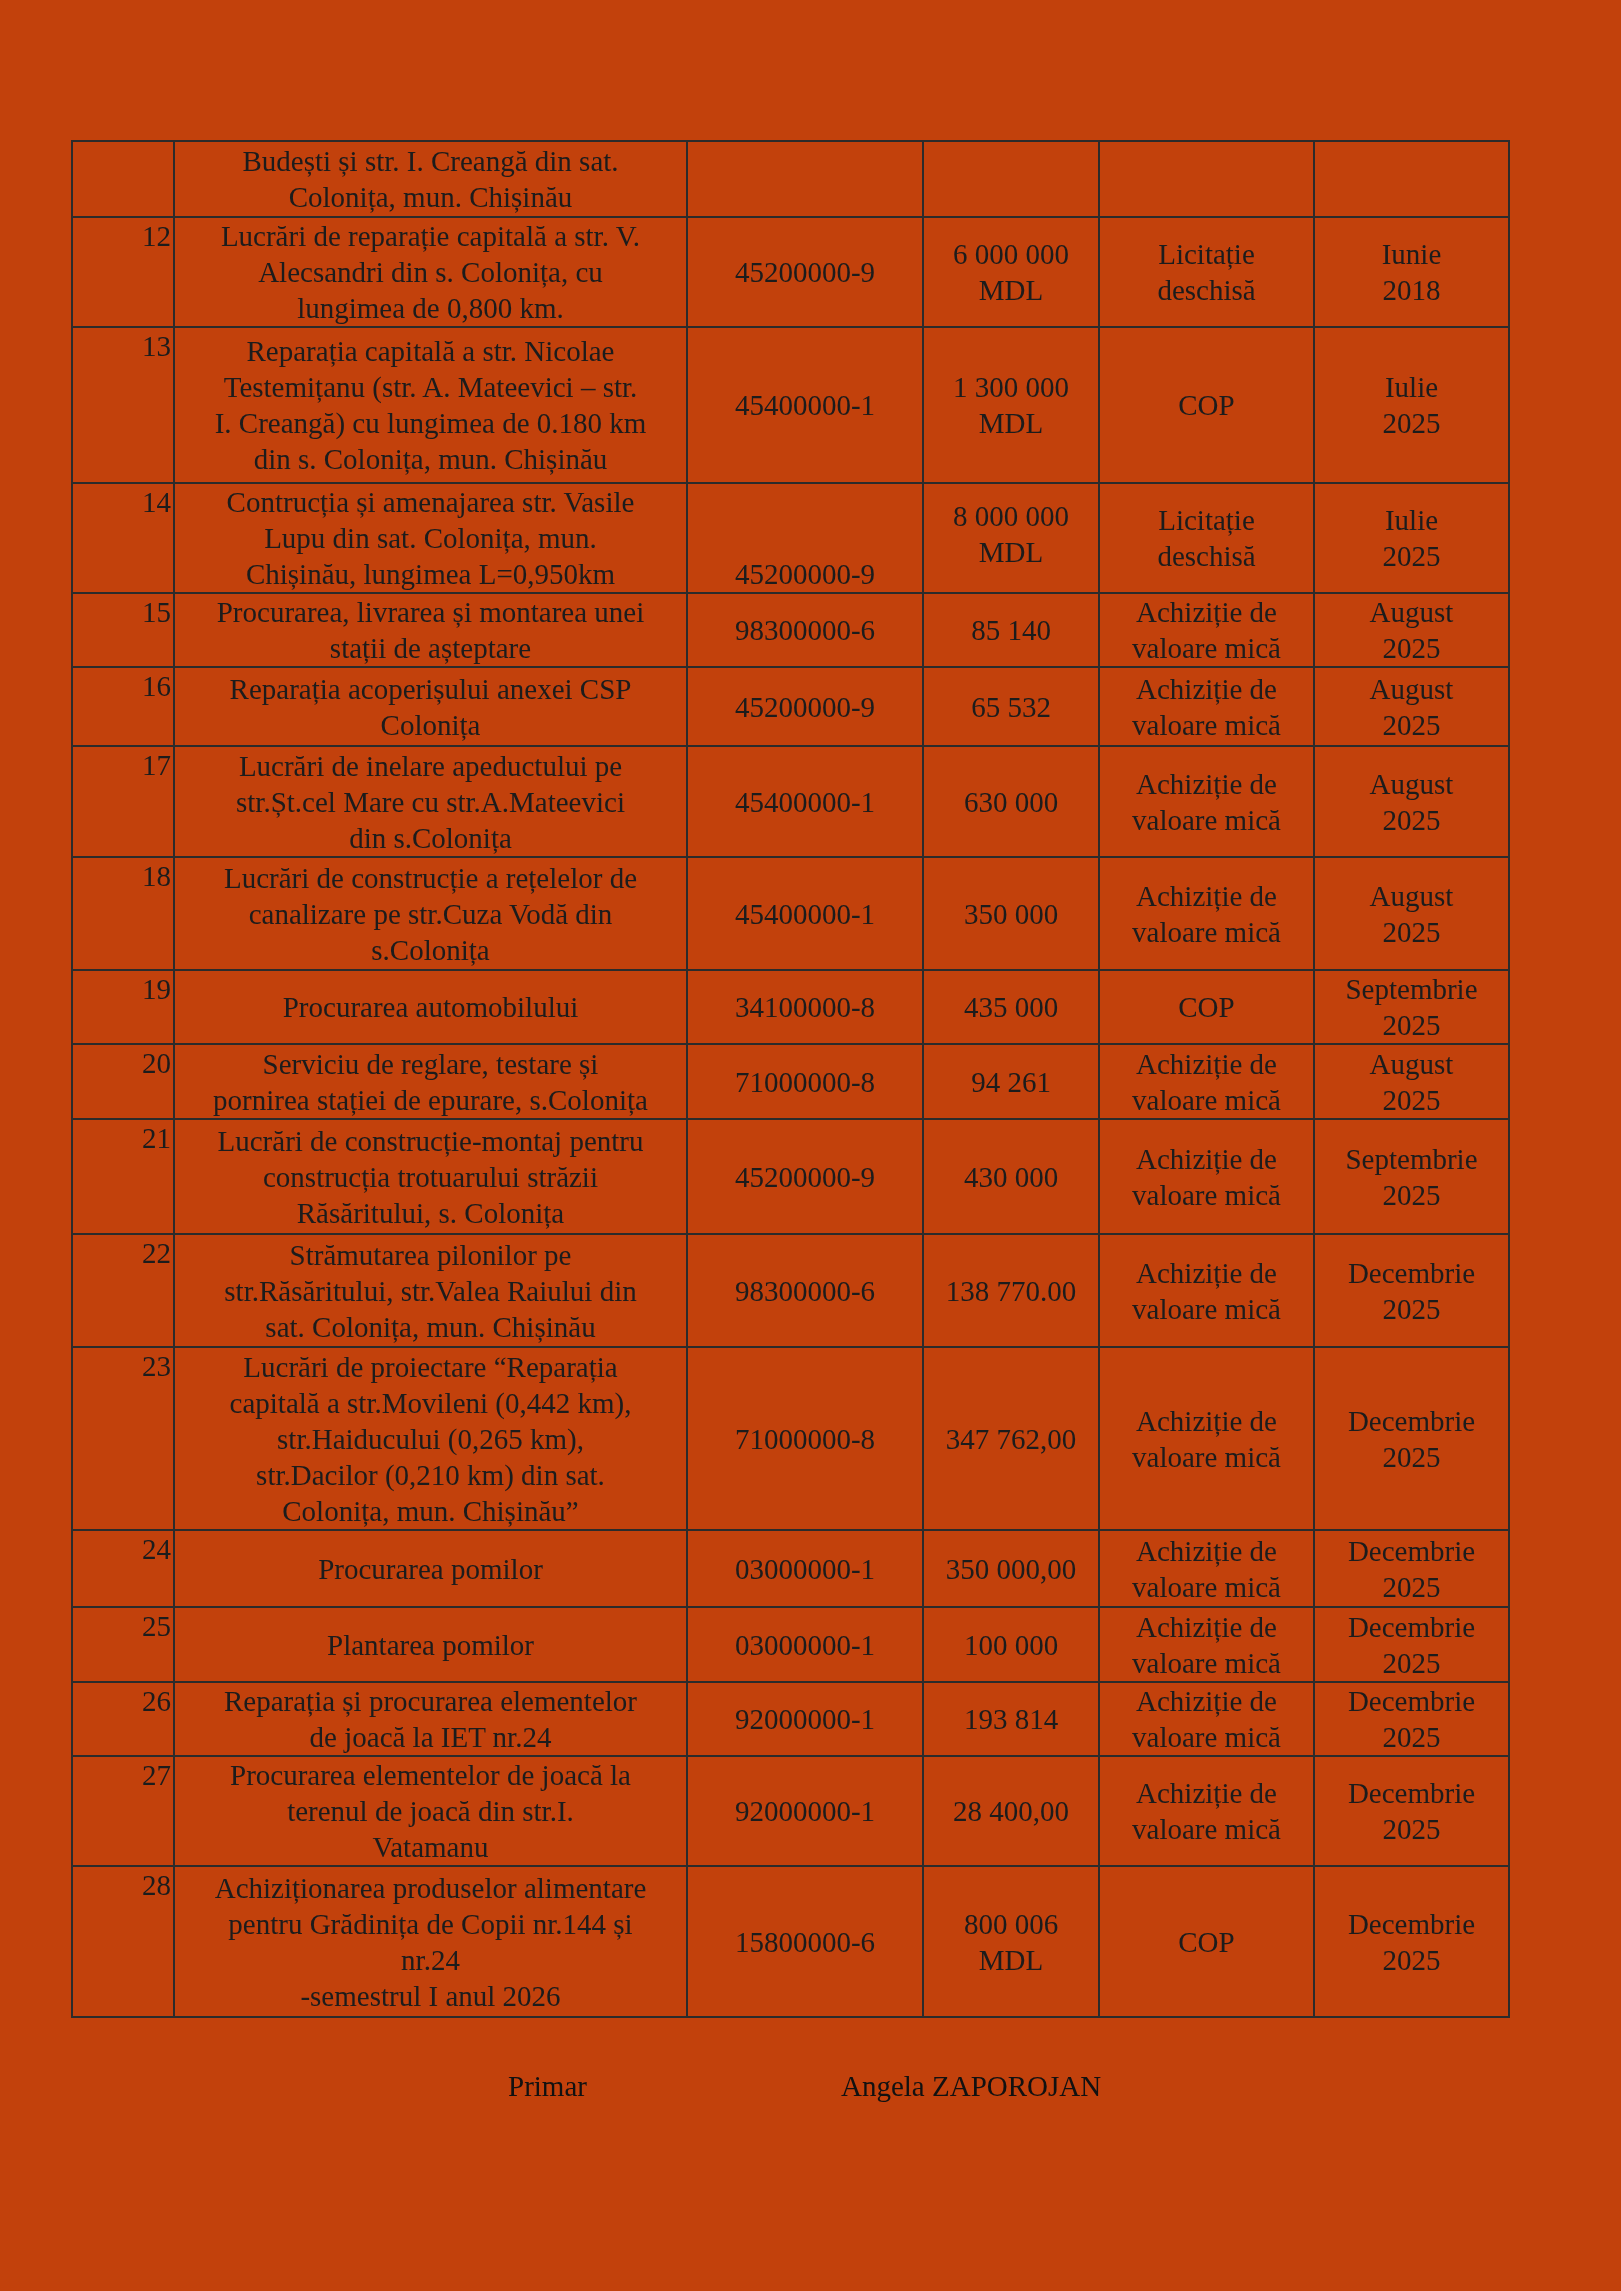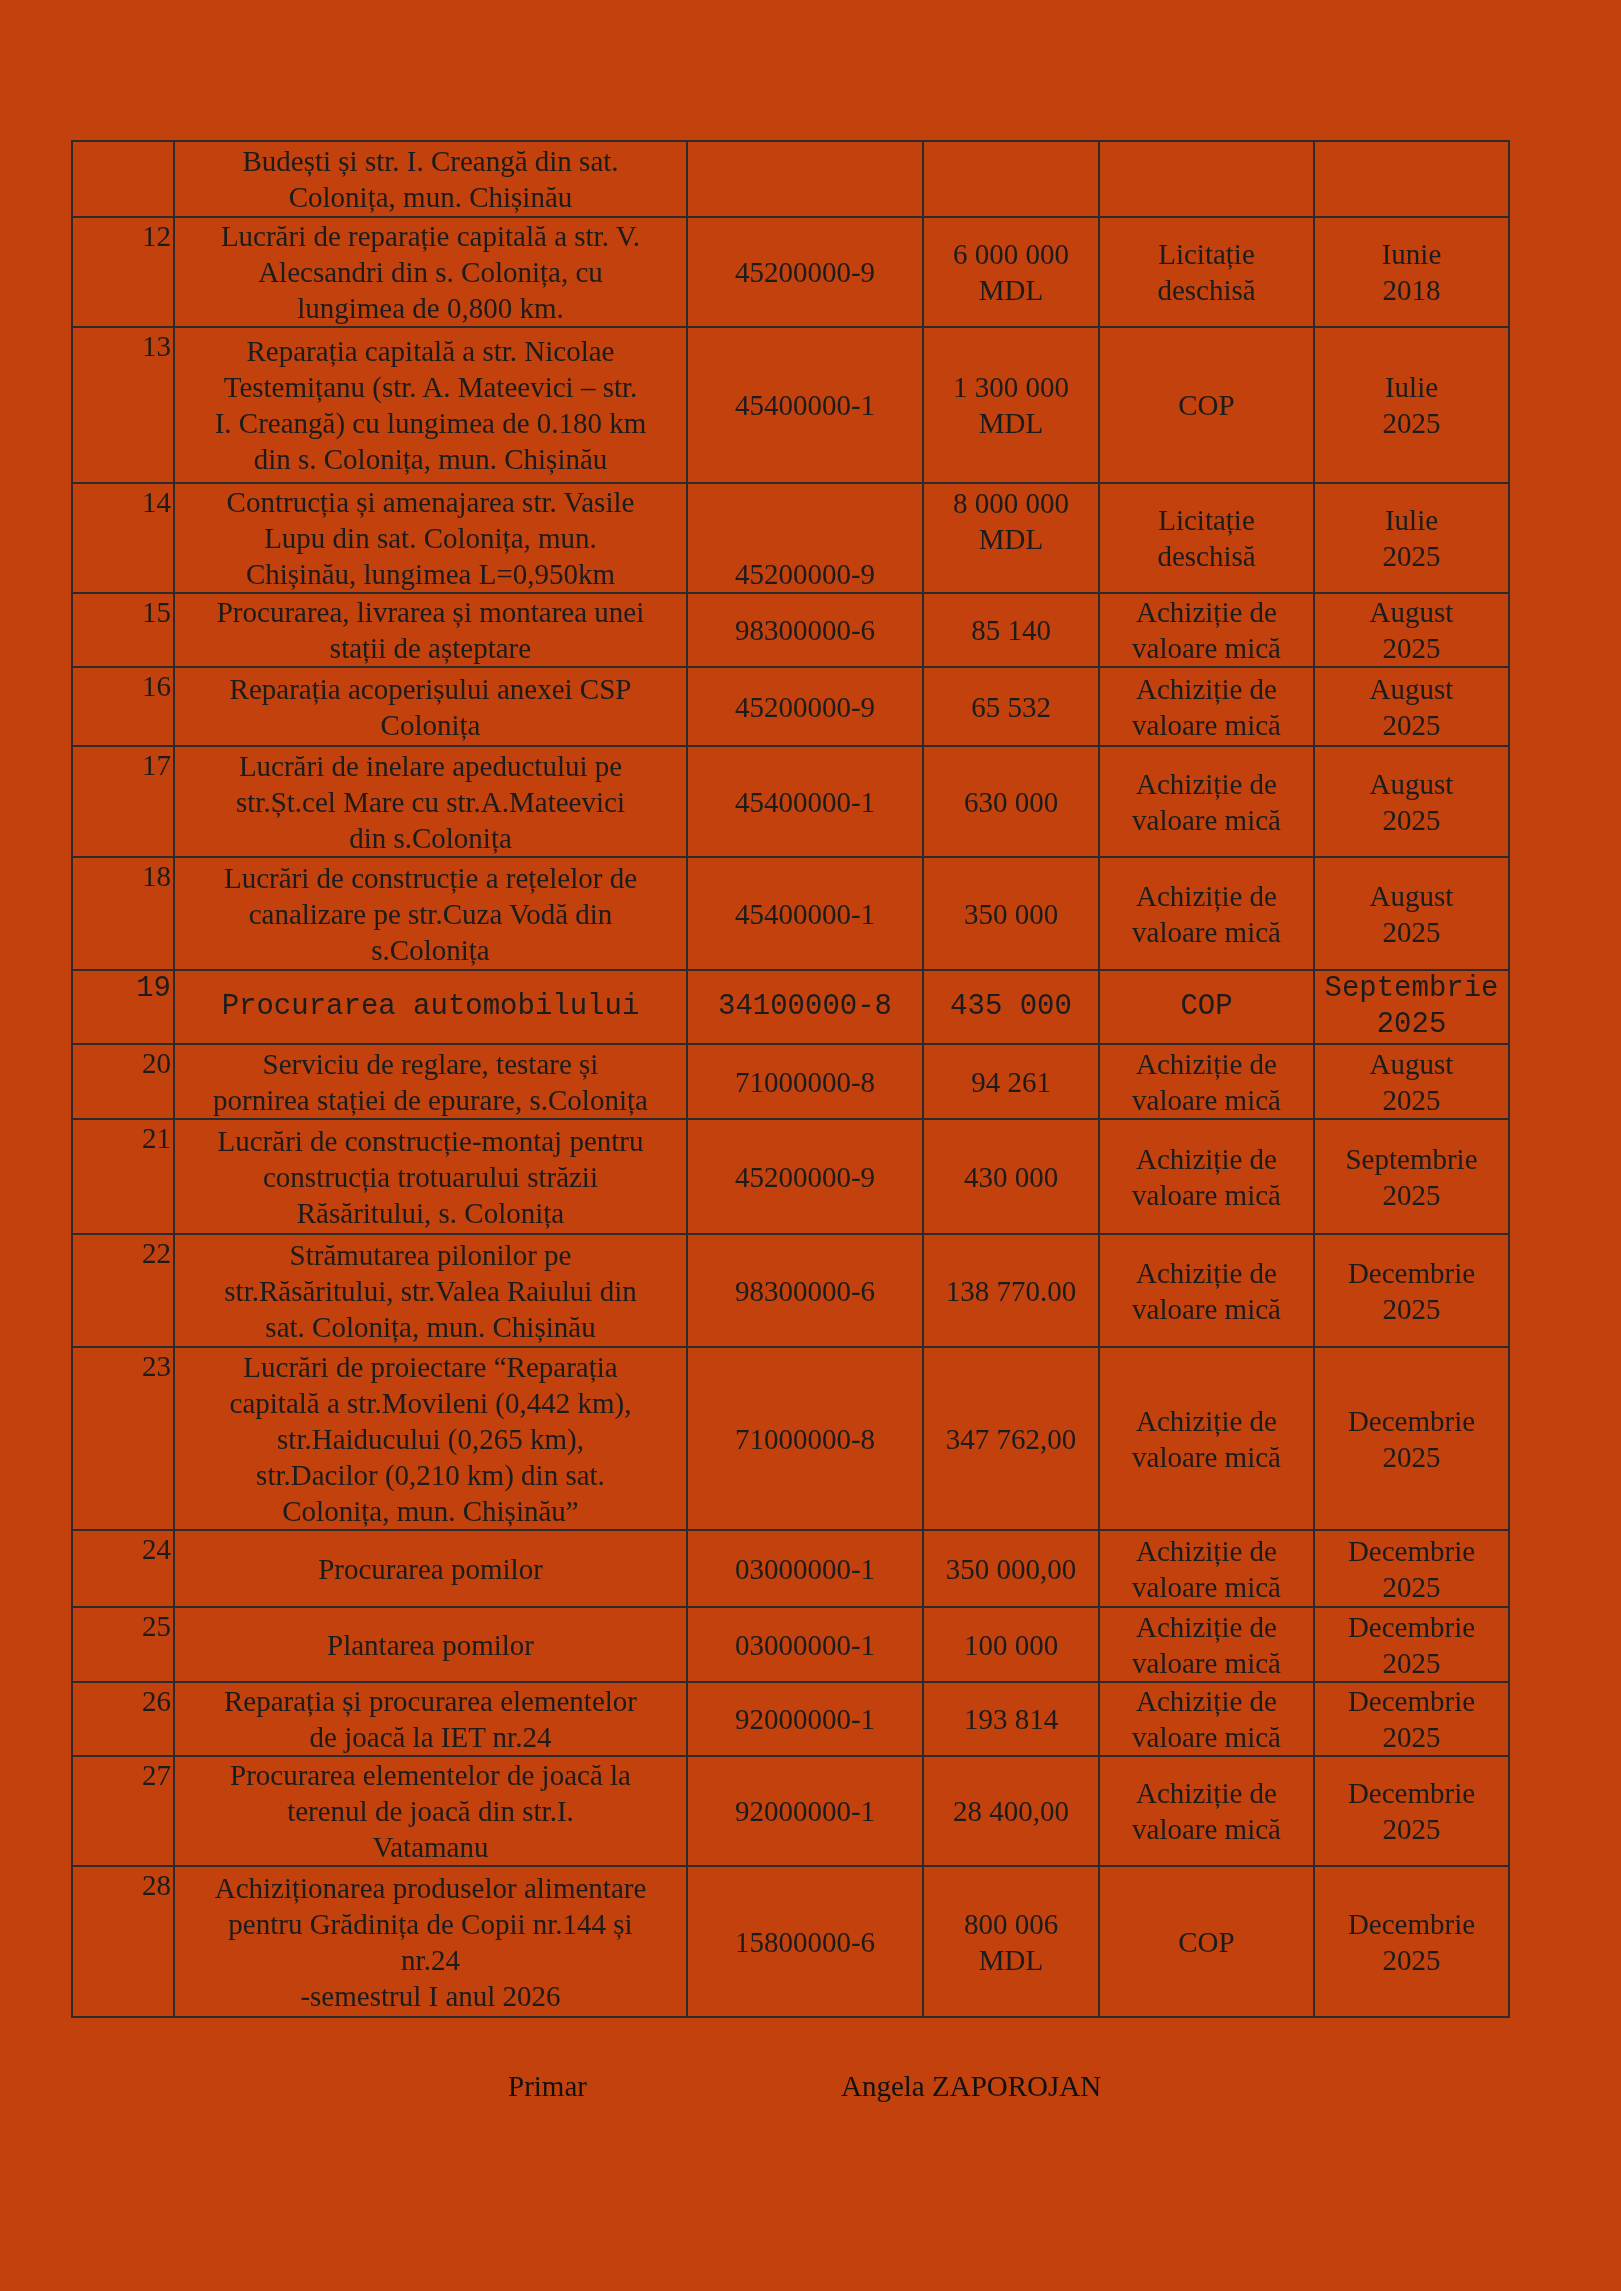--- a/index.html
+++ b/index.html
@@ -47,21 +47,21 @@
       padding: 0 2px 0 0;
     }
     table.plan td.desc {
       padding: 0 5.9px;
     }
     table.plan td.cpv-bottom {
       vertical-align: bottom;
     }
     table.plan td.amt-top {
       vertical-align: top;
-      padding-top: 1px;
+      padding-top: 14px;
       border-radius: 18px;
     }
     .cell-line {
       display: block;
       white-space: pre-line;
     }
     col.c-nr { width: 102px; }
     col.c-desc { width: 513px; }
     col.c-cpv { width: 236px; }
     col.c-amt { width: 176px; }
@@ -287,21 +287,21 @@
           </td>
           <td class="proc">
             <span class="cell-line">Achiziție de
 valoare mică</span>
           </td>
           <td class="term">
             <span class="cell-line">August
 2025</span>
           </td>
         </tr>
-        <tr style="height: 74px; font-family: Liberation Mono, monospace;">
+        <tr style="height: 74px;">
           <td class="nr">
             <span class="cell-line">19</span>
           </td>
           <td class="desc">
             <span class="cell-line">Procurarea automobilului</span>
           </td>
           <td class="cpv">
             <span class="cell-line">34100000-8</span>
           </td>
           <td class="amt">

